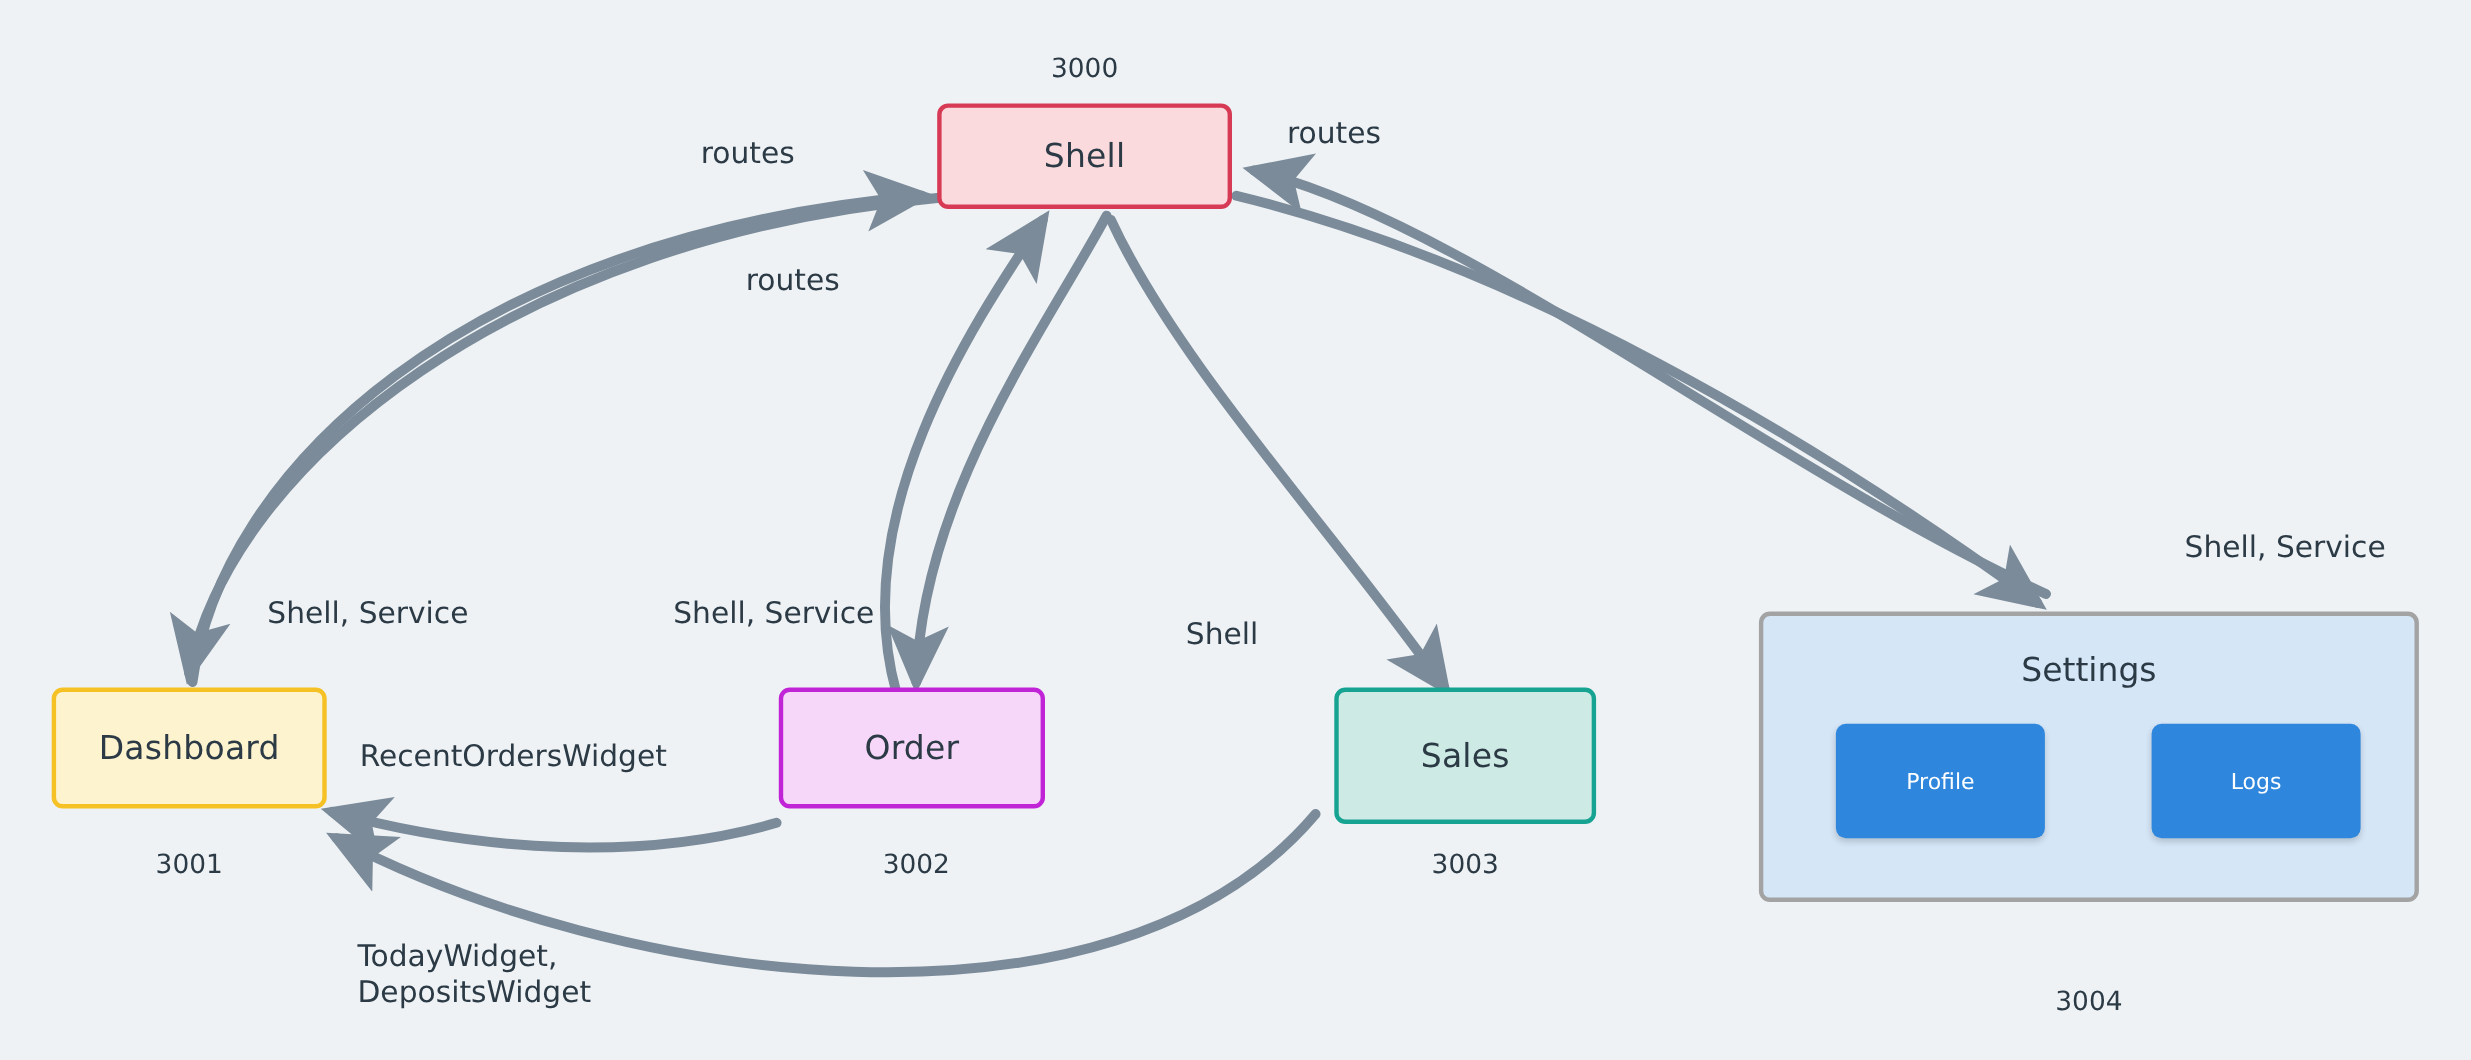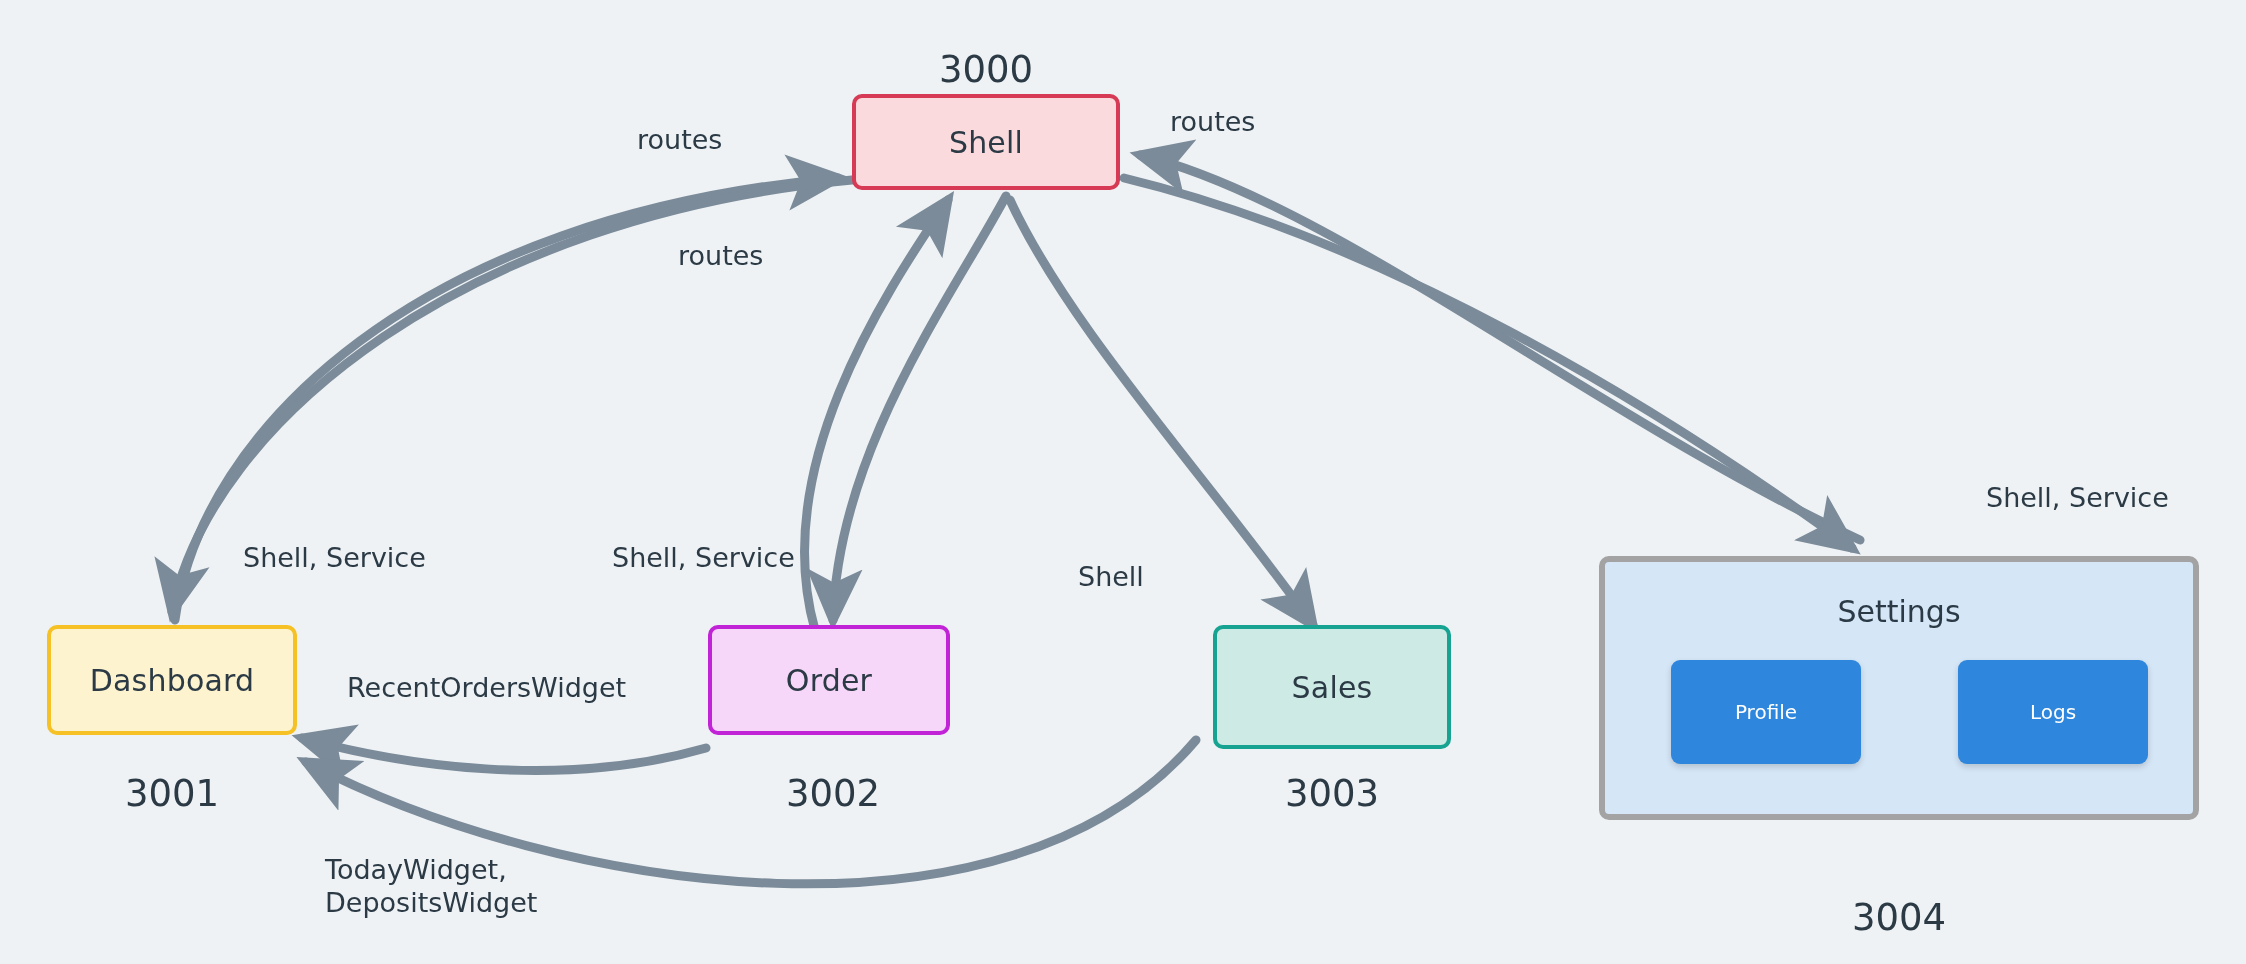--- a/index.html
+++ b/index.html
@@ -38,38 +38,38 @@
     color: #2b3a45;
     letter-spacing: .2px;
   }
   .node.shell    { background:#fadadd; border:4px solid #d73a54; }
   .node.dash     { background:#fdf3cf; border:4px solid #f5c125; }
   .node.order    { background:#f6d7f9; border:4px solid #c123d6; }
   .node.sales    { background:#cdeae4; border:4px solid #16a391; }
 
   .port {
     position: absolute;
-    font-size: 37px;
+    font-size: 24px;
     color: #2b3a45;
     text-align: center;
     white-space: nowrap;
   }
   .edge-label {
     position: absolute;
     font-size: 27px;
     color: #2b3a45;
     white-space: pre;
     line-height: 1.22;
   }
   
   .group {
     position: absolute;
     box-sizing: border-box;
     background: #d5e6f7;
-    border: 6px solid #a3a3a3;
+    border: 4px solid #a3a3a3;
     border-radius: 10px;
     text-decoration: underline;
   }
   .group-title {
     position: absolute;
     left: 0;
     right: 0;
     top: 32px;
     text-align: center;
     font-size: 30px;
@@ -160,18 +160,18 @@
   <div class="edge-label" style="left:1170px; top:106px;">routes</div>
 
   <div class="edge-label" style="left:243px; top:542px;">Shell, Service</div>
 
   <div class="edge-label" style="left:612px; top:542px;">Shell, Service</div>
 
   <div class="edge-label" style="left:1078px; top:561px;">Shell</div>
 
   <div class="edge-label" style="left:1986px; top:482px;">Shell, Service</div>
 
-  <div class="edge-label" style="left:327px; top:672px;margin-left:20px;">RecentOrdersWidget</div>
+  <div class="edge-label" style="left:327px; top:672px;">RecentOrdersWidget</div>
 
   <div class="edge-label" style="left:325px; top:854px;">TodayWidget,
 DepositsWidget</div>
 
 </div>
 
 </body></html>

